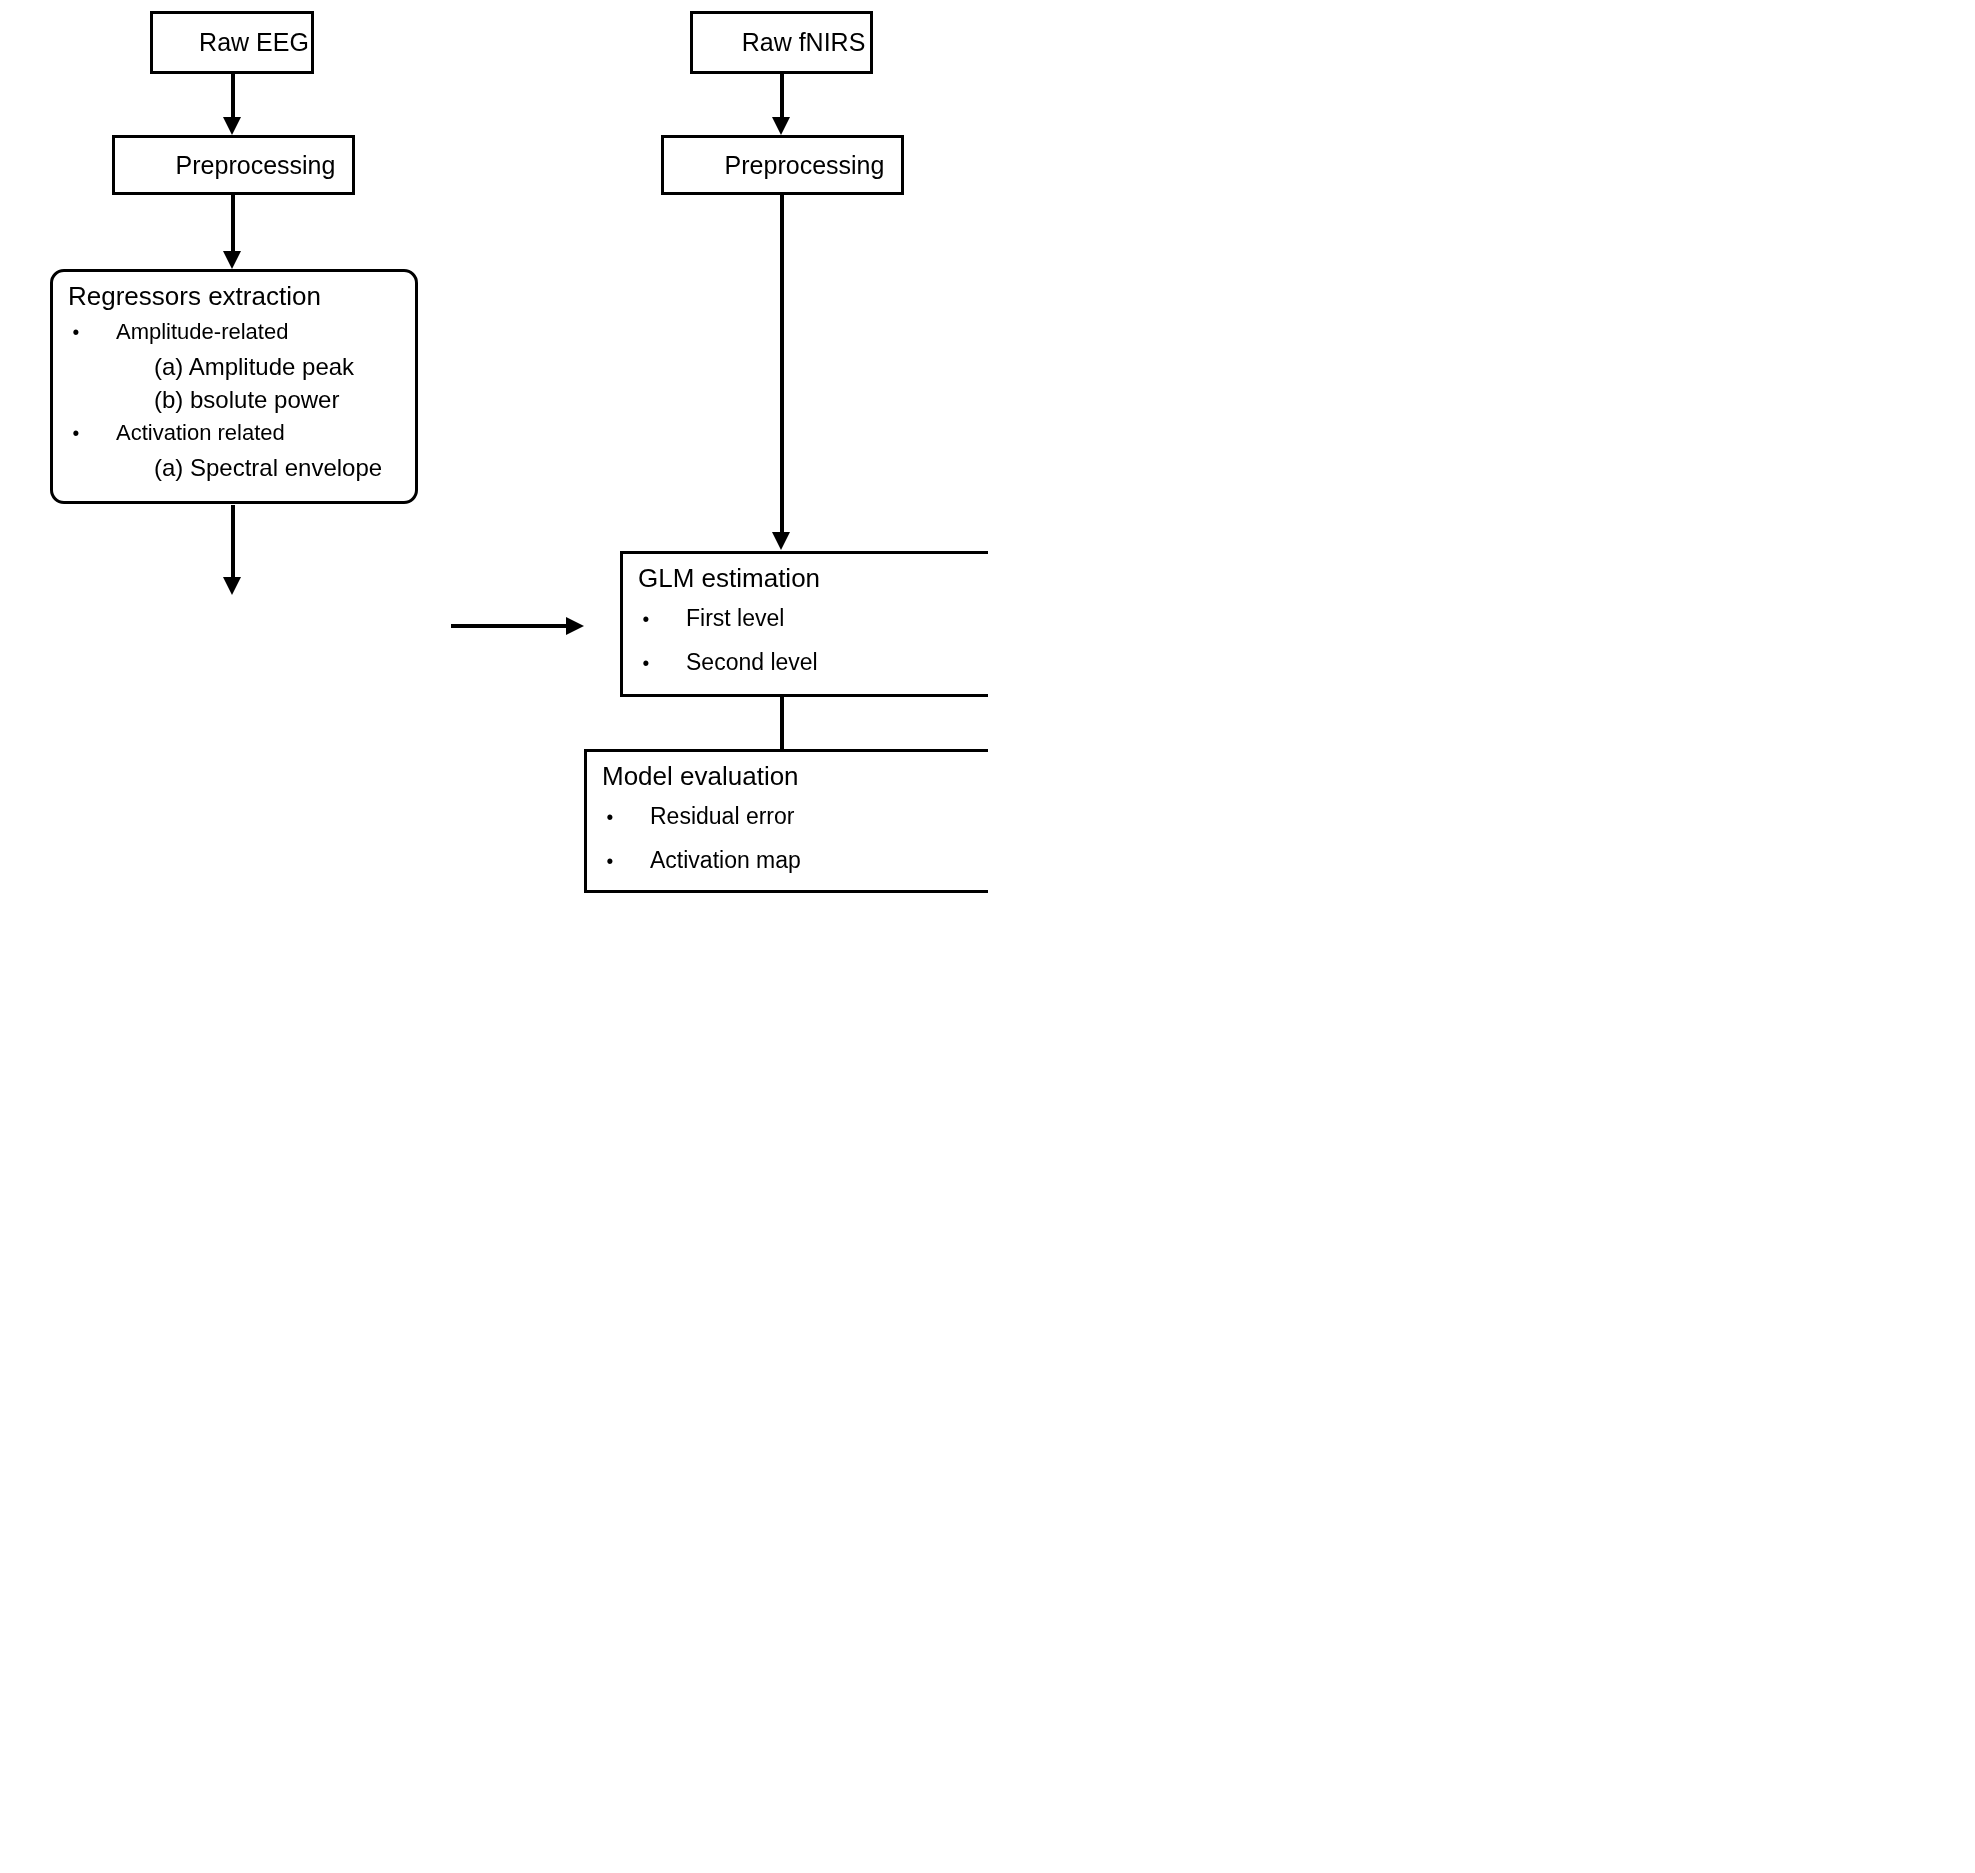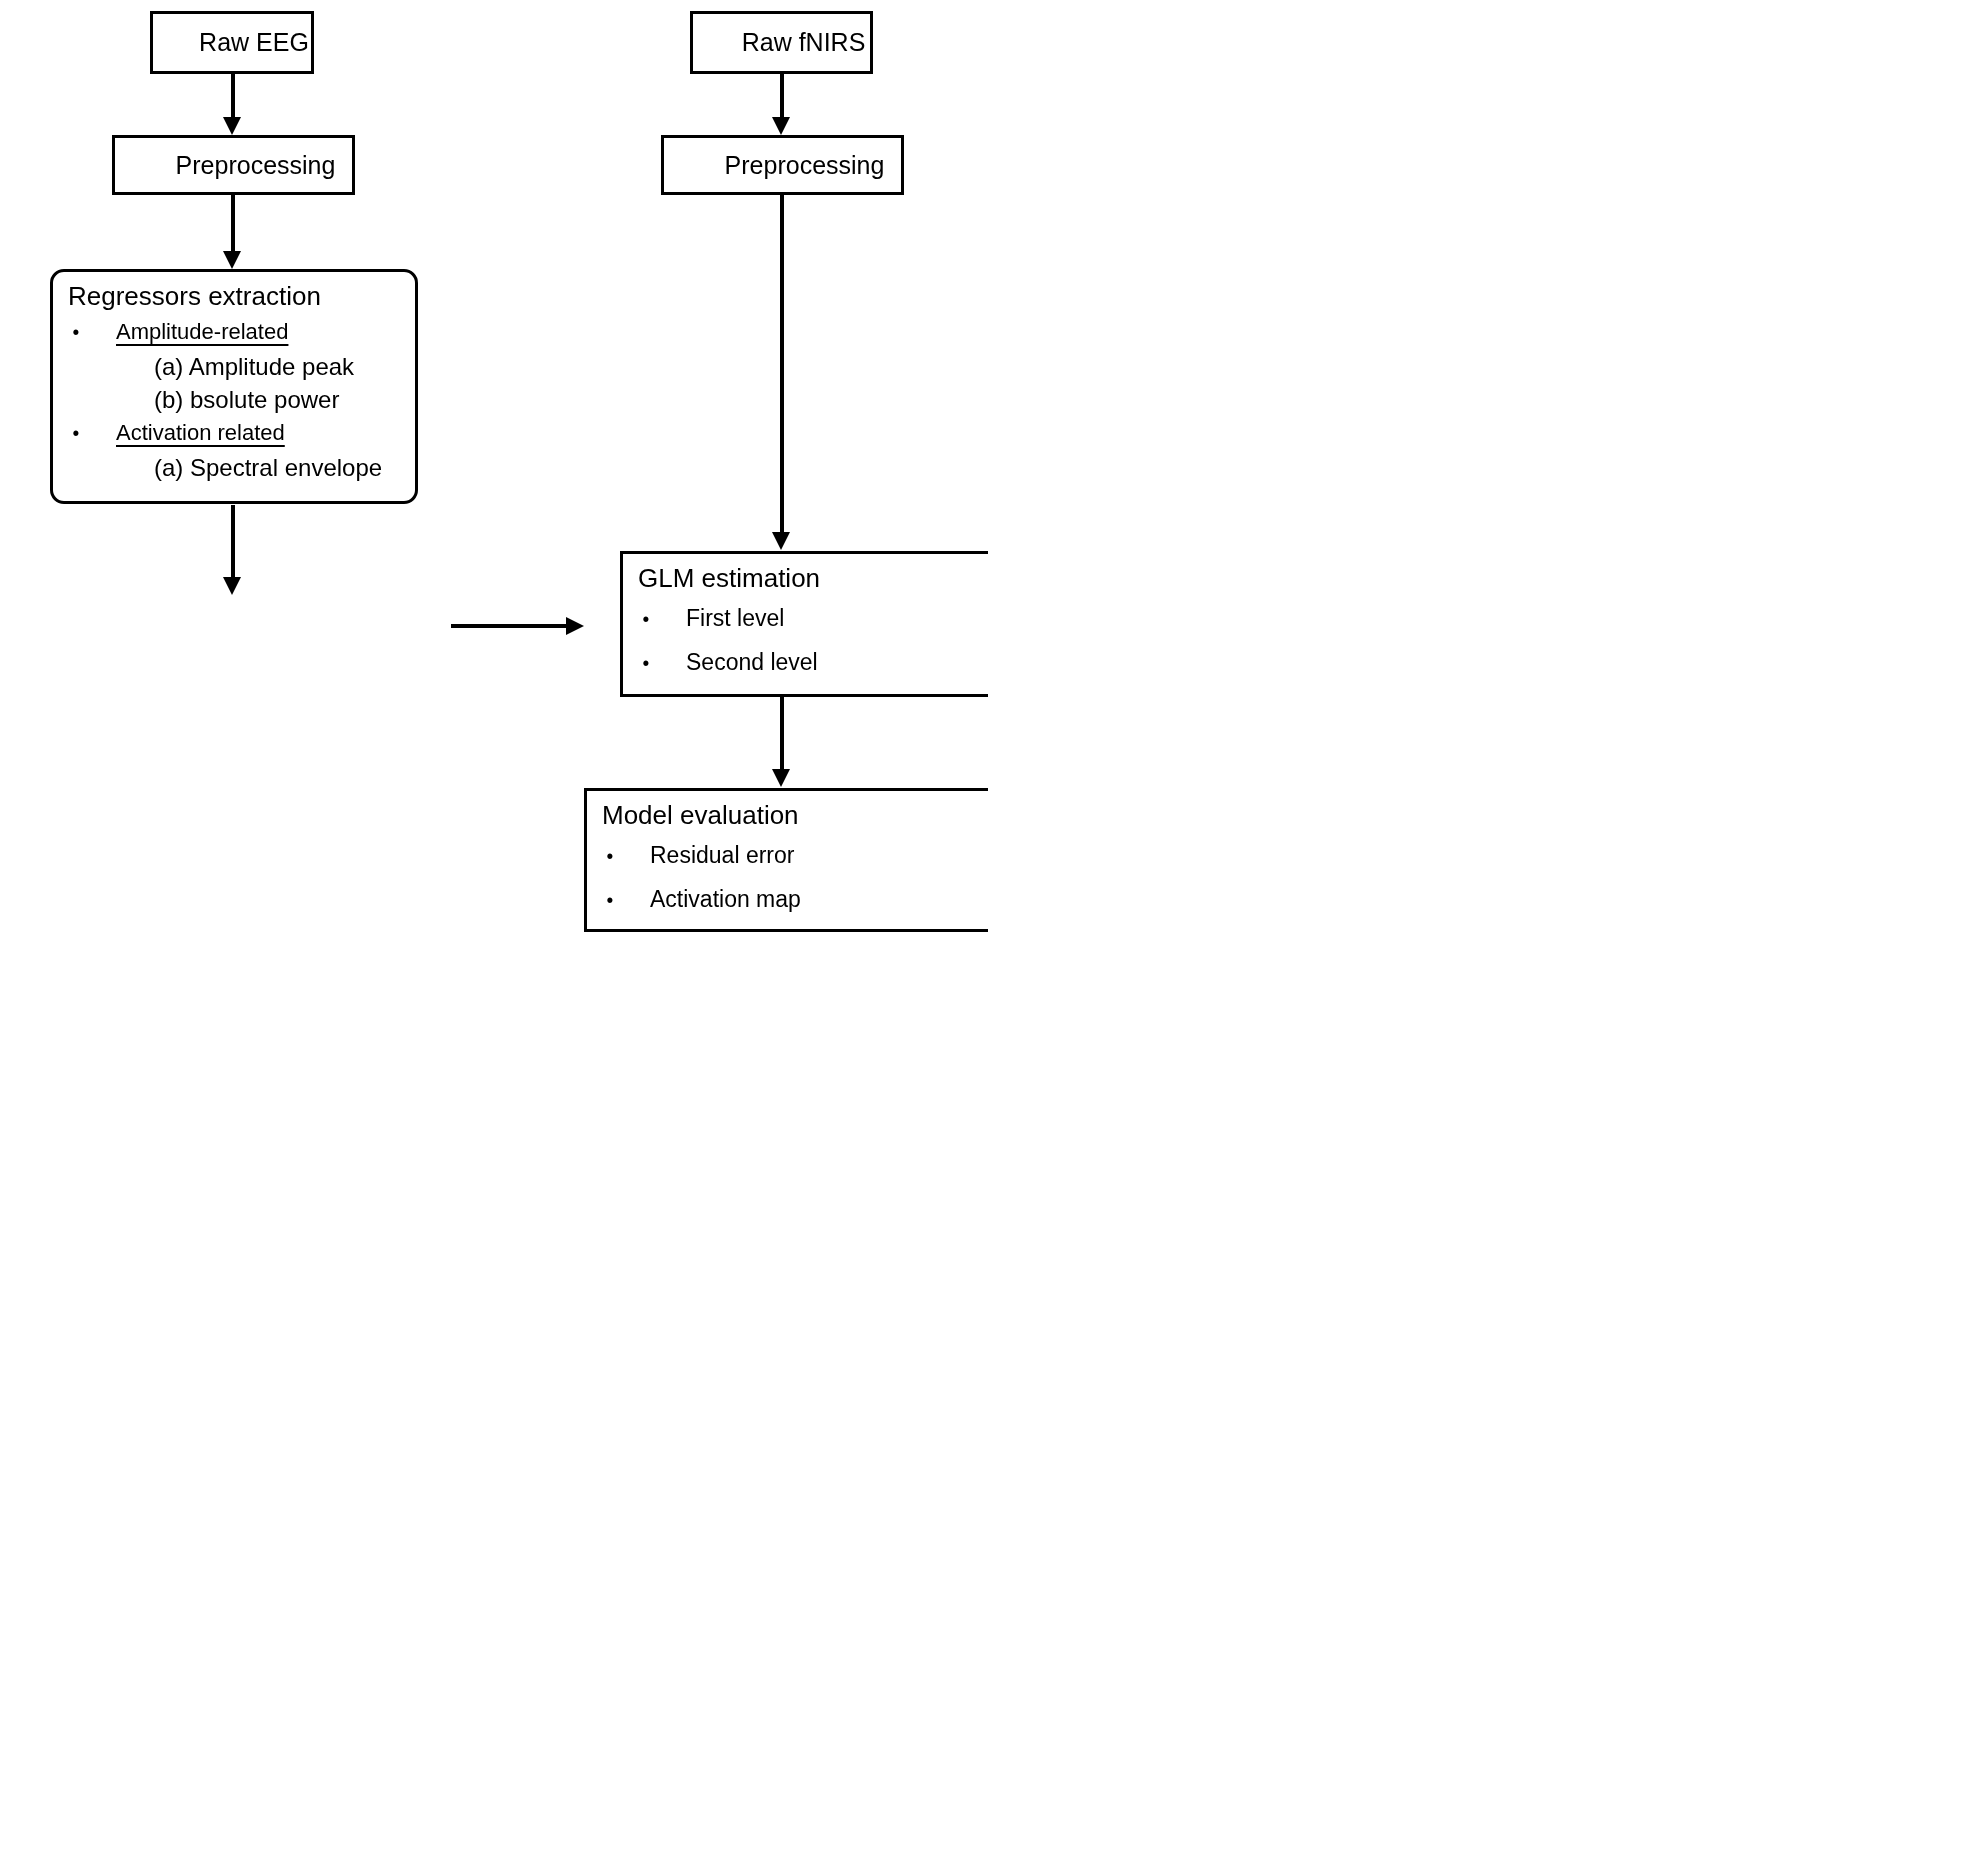--- a/index.html
+++ b/index.html
@@ -50,21 +50,20 @@
     line-height: 43px;
   }
   .dot {
     display: inline-block;
     width: 48px;
     padding-left: 4.5px;
     box-sizing: border-box;
     font-size: 19.3px;
   }
   .underline {
-    text-decoration: underline;
     text-underline-offset: 4.5px;
   }
   .sub-row {
     font-size: 24px;
     line-height: 33px;
     padding-left: 86px;
     white-space: nowrap;
   }
   .vline {
     position: absolute;
@@ -156,21 +155,21 @@
     </div>
     <div class="bullet-row big">
       <span class="dot">•</span>
       <span>Second level</span>
     </div>
   </div>
 
   <div class="vline" style="left:780px; top:697px; height:74px;"></div>
   <div class="head-down" style="left:772px; top:769px;"></div>
 
-  <div class="box content-box" style="left:584px; top:788px; width:448px; height:144px;">
+  <div class="box content-box" style="left:584px; top:749px; width:448px; height:144px;">
     <div class="box-title">Model evaluation</div>
     <div class="bullet-row big">
       <span class="dot">•</span>
       <span>Residual error</span>
     </div>
     <div class="bullet-row big">
       <span class="dot">•</span>
       <span>Activation map</span>
     </div>
   </div>

